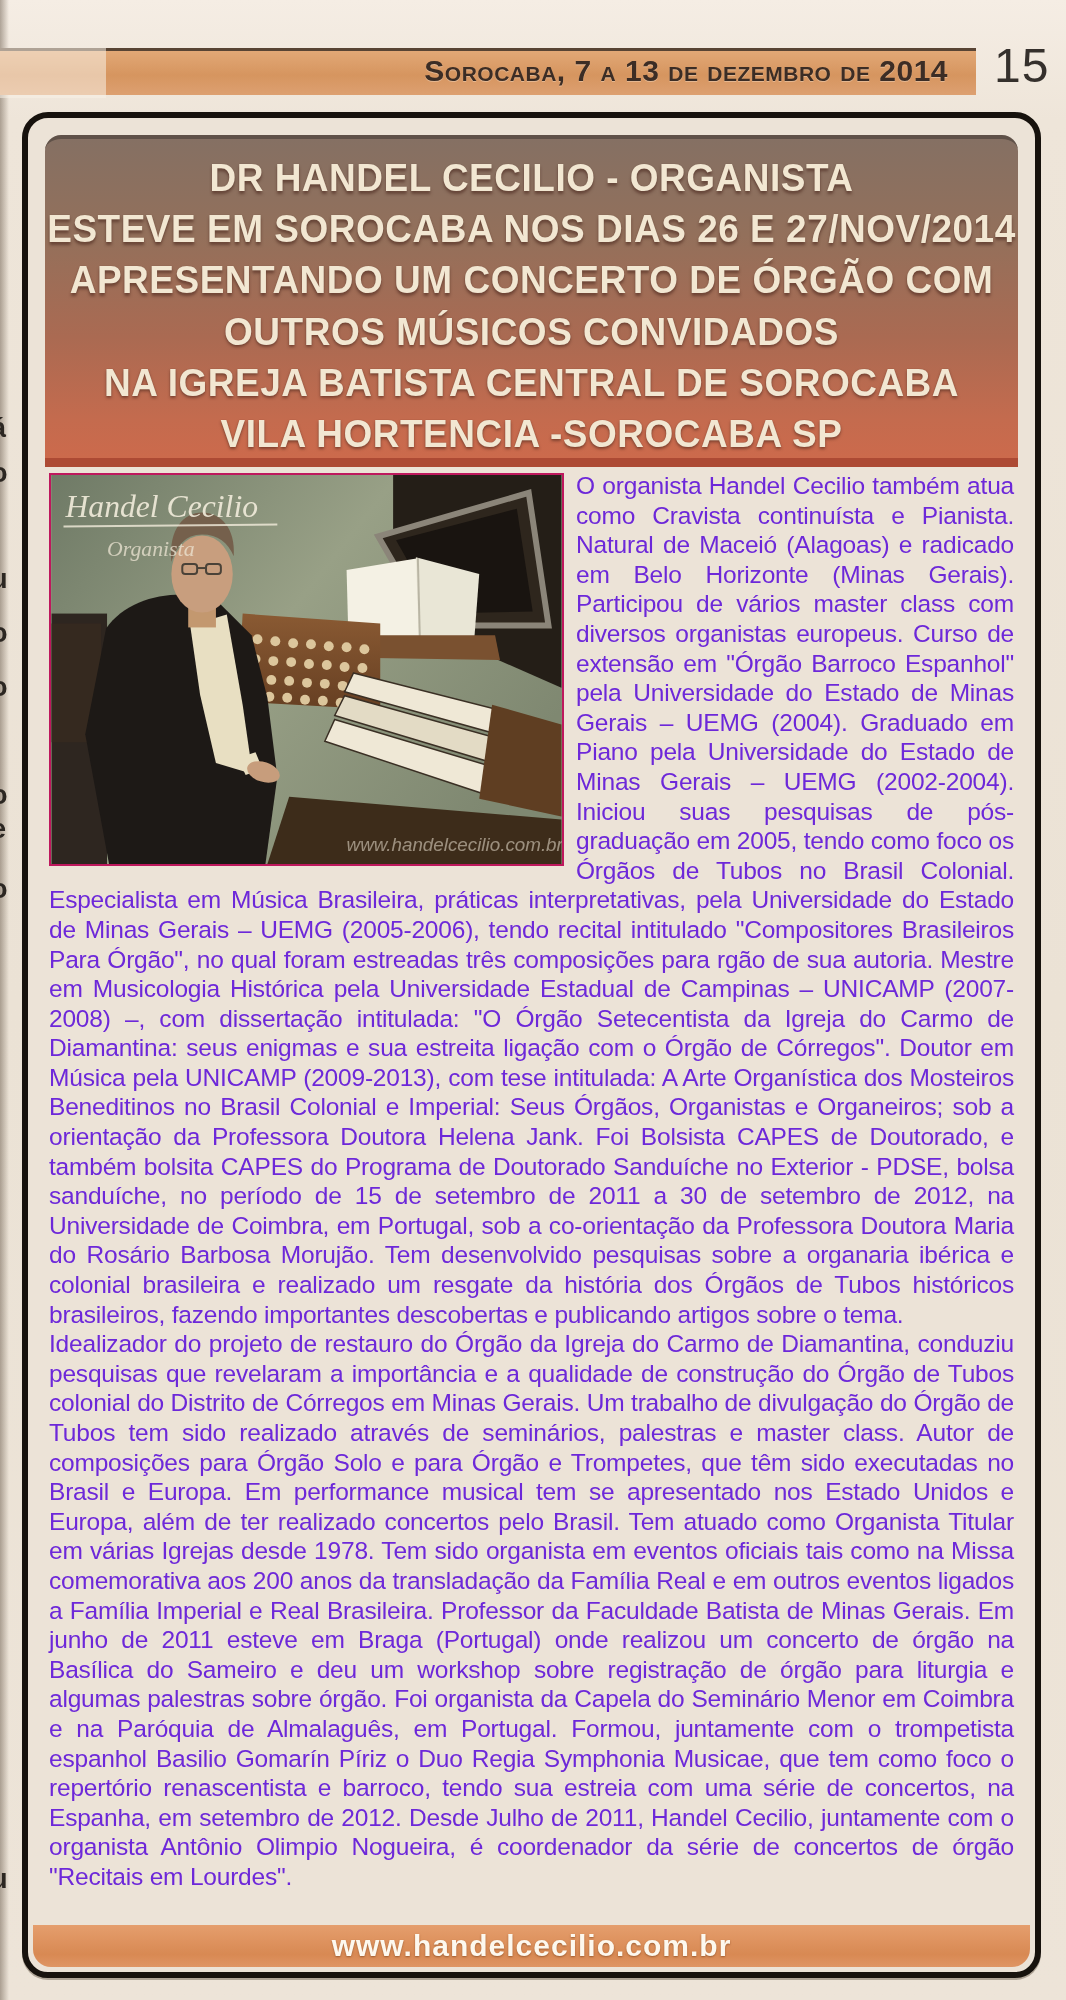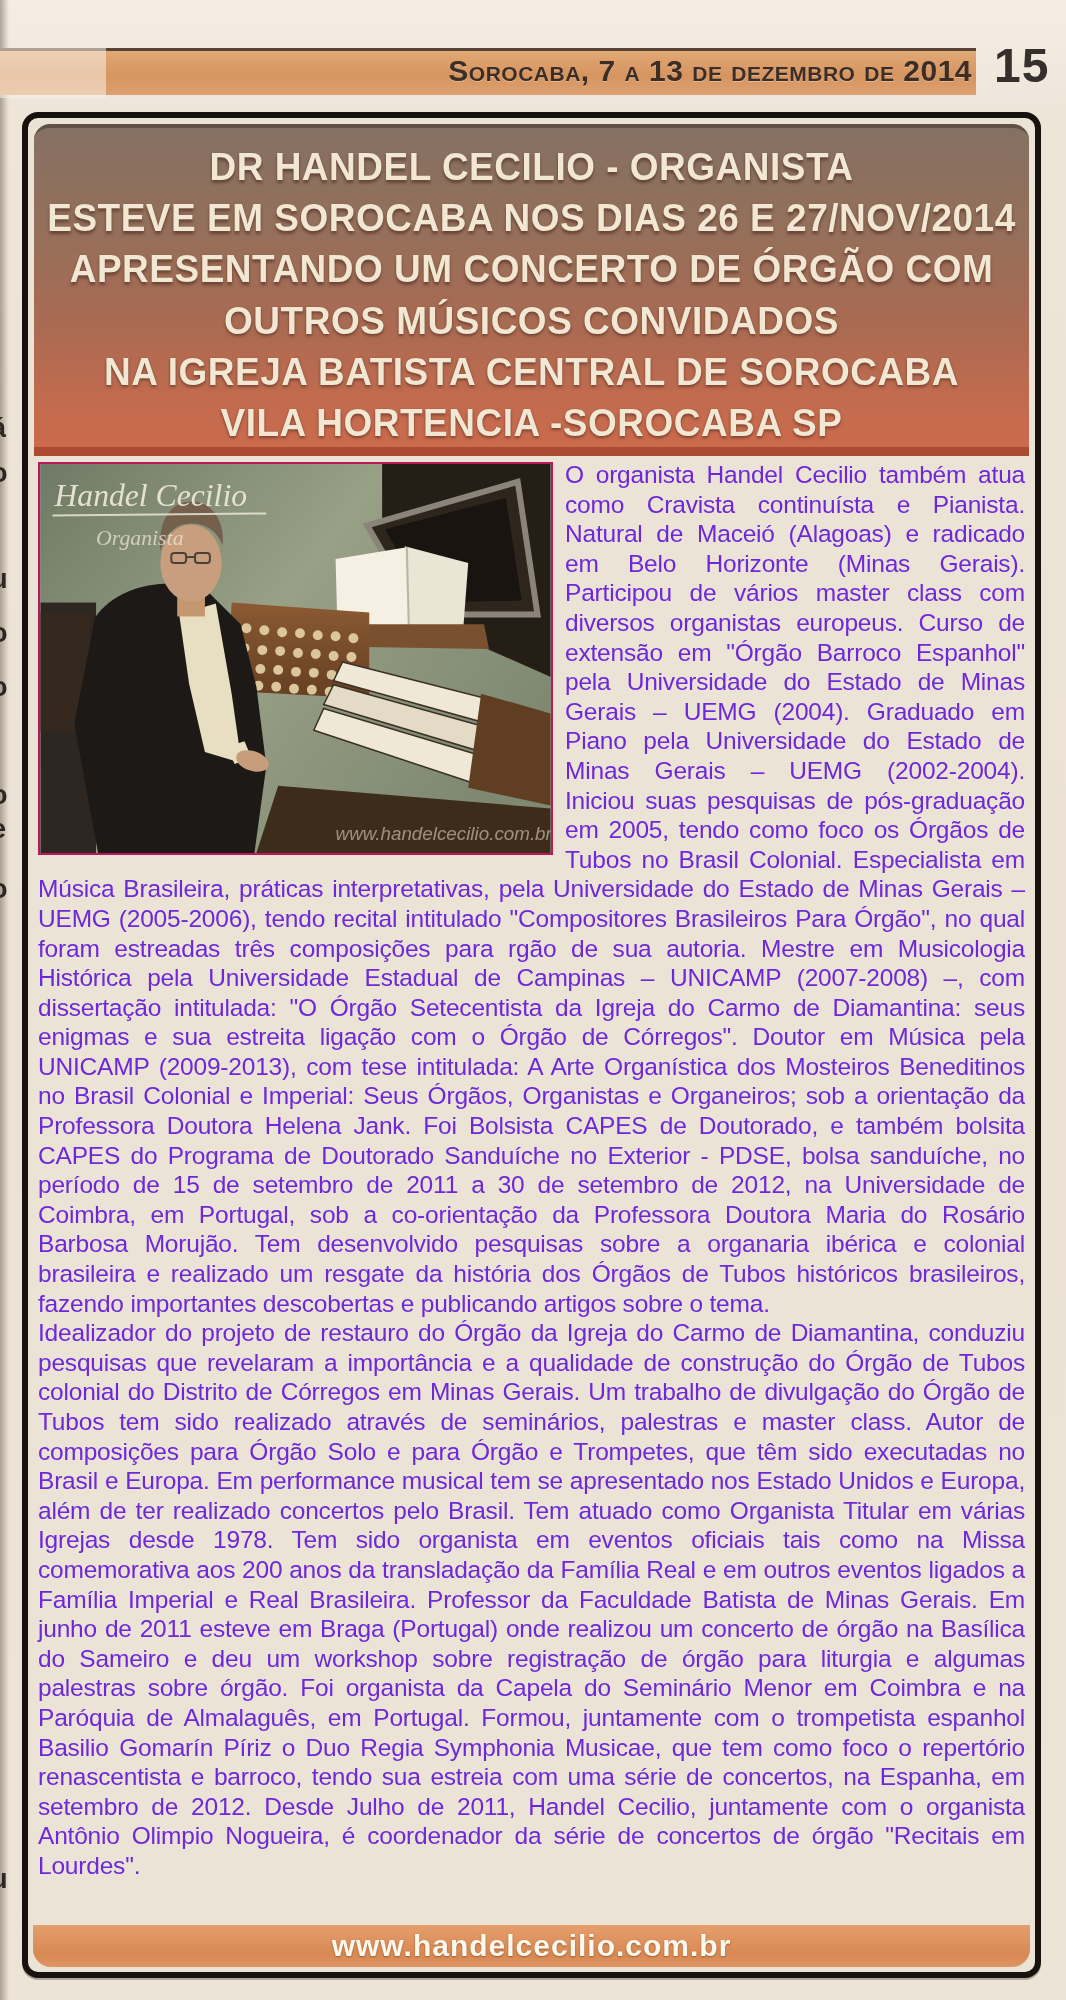--- a/index.html
+++ b/index.html
@@ -24,36 +24,36 @@
   .header-bar {
     position:absolute; left:0; top:48px; width:976px; height:47px;
     background:linear-gradient(180deg,#e2a876 0%, #d6955f 55%, #dda071 100%);
     border-top:3px solid rgba(55,45,38,.8);
   }
   .header-bar::before {
     content:""; position:absolute; left:0; top:-3px; width:106px; height:50px;
     background:rgba(248,240,230,.55);
   }
   .header-date {
-    position:absolute; right:4px; top:3px;
+    position:absolute; right:28px; top:3px;
     font-variant:small-caps; font-weight:bold; font-size:30px;
     letter-spacing:.5px; color:#3c2d25;
     text-shadow:0 1px 0 rgba(255,240,225,.35);
   }
   .page-number {
     position:absolute; left:994px; top:38px;
-    font-size:48px; font-weight:bold; color:#35302c;
+    font-size:48px; font-weight:normal; color:#35302c;
     letter-spacing:1px;
   }
 
   
   .article-frame {
     position:absolute; left:22px; top:112px; width:1019px; height:1866px;
-    border:6px solid #17120d; border-radius:16px;
-    background:#ece3d7; padding:6px; overflow:hidden;
+    border:6px solid #17120d; border-radius:26px;
+    background:#ece3d7; padding:17px; overflow:hidden;
     box-shadow:0 2px 0 rgba(60,45,30,.35);
   }
 
   .headline-box {
     height:332px; border-radius:16px 16px 0 0;
     background:linear-gradient(180deg,#857063 0%, #93705b 30%, #aa6a52 62%, #c46b4e 88%, #cc6a4c 100%);
     border-top:4px solid #5f5148; border-bottom:9px solid #ad4a34;
     text-align:center; padding-top:14px;
   }
   .headline-line {

